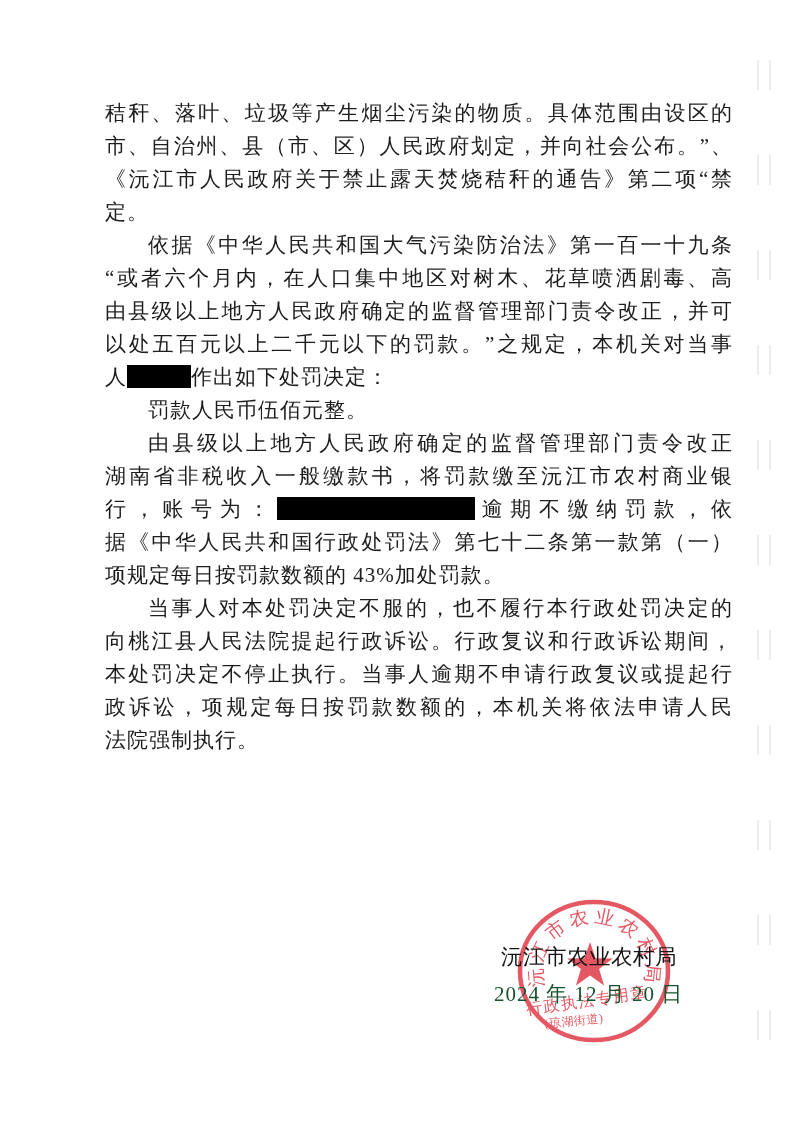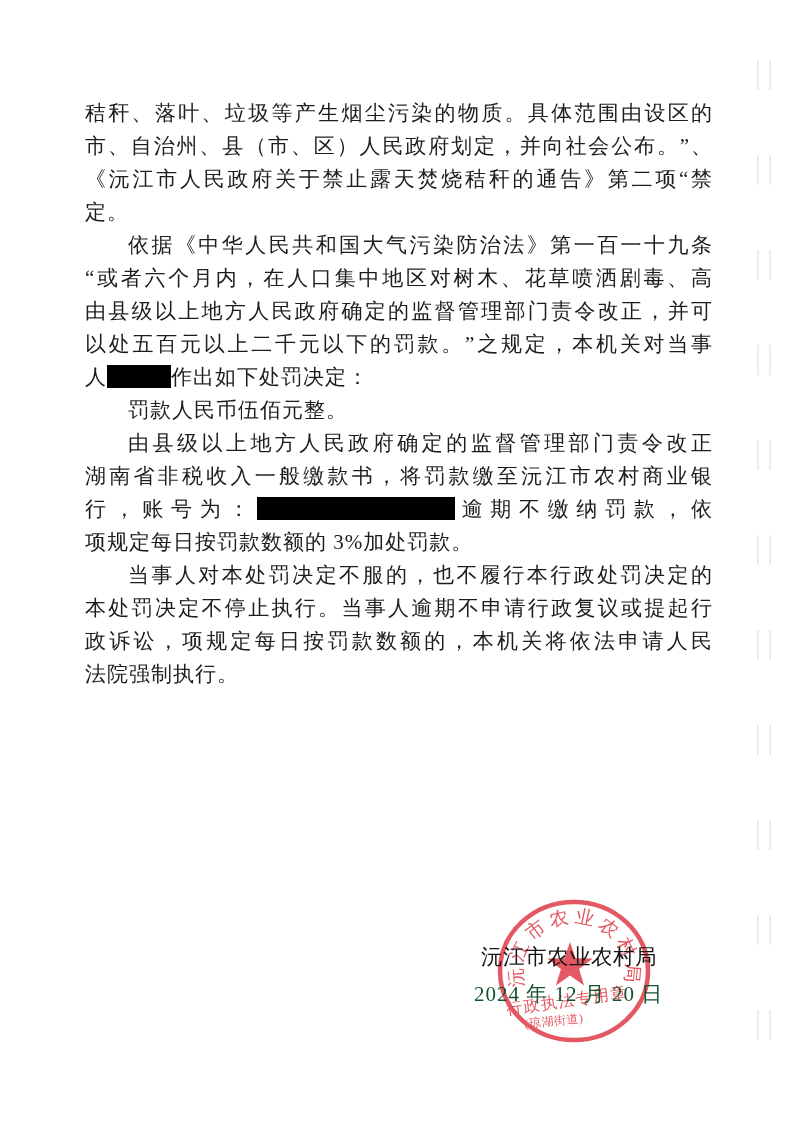--- a/index.html
+++ b/index.html
@@ -4,21 +4,21 @@
 <style>
   html,body{margin:0;padding:0;}
   body{
     width:793px;height:1122px;
     background:#ffffff;
     font-family:"Liberation Serif","DejaVu Serif",serif;
     color:#1c1c1c;
     position:relative;
     overflow:hidden;
   }
-  .page{position:absolute;inset:0;}
+  .page{position:absolute;inset:0;margin-left:20px;}
 
   
   .body-text{
     position:absolute;
     left:85px;top:97px;width:628px;
     font-size:21px;
     line-height:33px;
     letter-spacing:1px;
     color:#1d1d1d;
   }
@@ -85,22 +85,24 @@
       <div class="line nojust">定。</div>
       <div class="line indent">依据《中华人民共和国大气污染防治法》第一百一十九条</div>
       <div class="line">“或者六个月内，在人口集中地区对树木、花草喷洒剧毒、高</div>
       <div class="line">由县级以上地方人民政府确定的监督管理部门责令改正，并可</div>
       <div class="line">以处五百元以上二千元以下的罚款。”之规定，本机关对当事</div>
       <div class="line nojust">人<span class="redact" style="width: 64px;"></span>作出如下处罚决定：</div>
       <div class="line nojust indent">罚款人民币伍佰元整。</div>
       <div class="line indent">由县级以上地方人民政府确定的监督管理部门责令改正</div>
       <div class="line">湖南省非税收入一般缴款书，将罚款缴至沅江市农村商业银</div>
       <div class="line">行，账号为：<span class="redact" style="width: 198px;"></span>逾期不缴纳罚款，依</div>
-      <div class="line nojust">项规定每日按罚款数额的 3%加处罚款。</div>
+      <div class="line">据《中华人民共和国行政处罚法》第七十二条第一款第（一）</div>
+      <div class="line nojust">项规定每日按罚款数额的 43%加处罚款。</div>
       <div class="line indent">当事人对本处罚决定不服的，也不履行本行政处罚决定的</div>
+      <div class="line">向桃江县人民法院提起行政诉讼。行政复议和行政诉讼期间，</div>
       <div class="line">本处罚决定不停止执行。当事人逾期不申请行政复议或提起行</div>
       <div class="line">政诉讼，项规定每日按罚款数额的，本机关将依法申请人民</div>
       <div class="line nojust">法院强制执行。</div>
     </div>
 
   <svg class="stamp" viewBox="0 0 160 150" xmlns="http://www.w3.org/2000/svg">
     <defs>
       <path id="arcTop" d="M 29.8 87.4 A 52 48 0 1 1 130.2 87.4"></path>
       <path id="arcBottom" d="M 22 99.9 A 64 59 0 1 0 138 99.9"></path>
     </defs>

